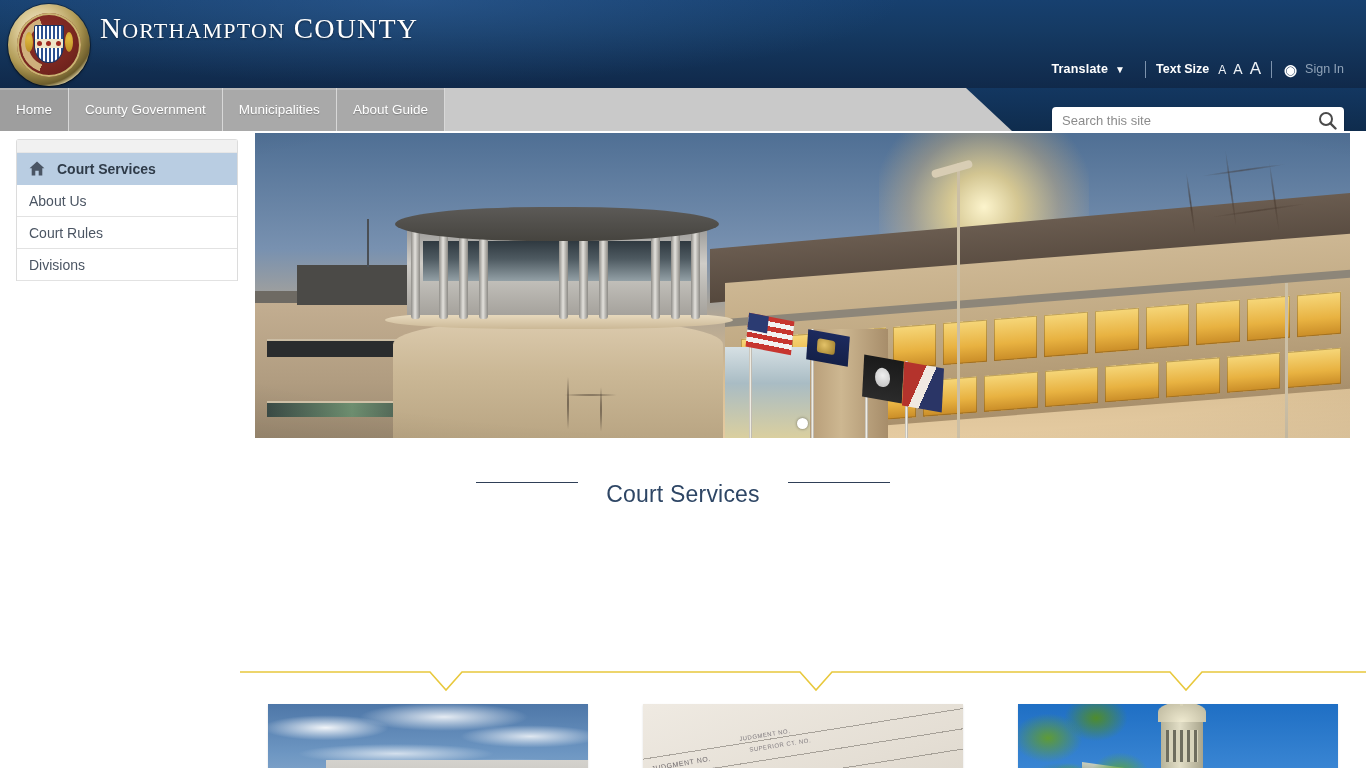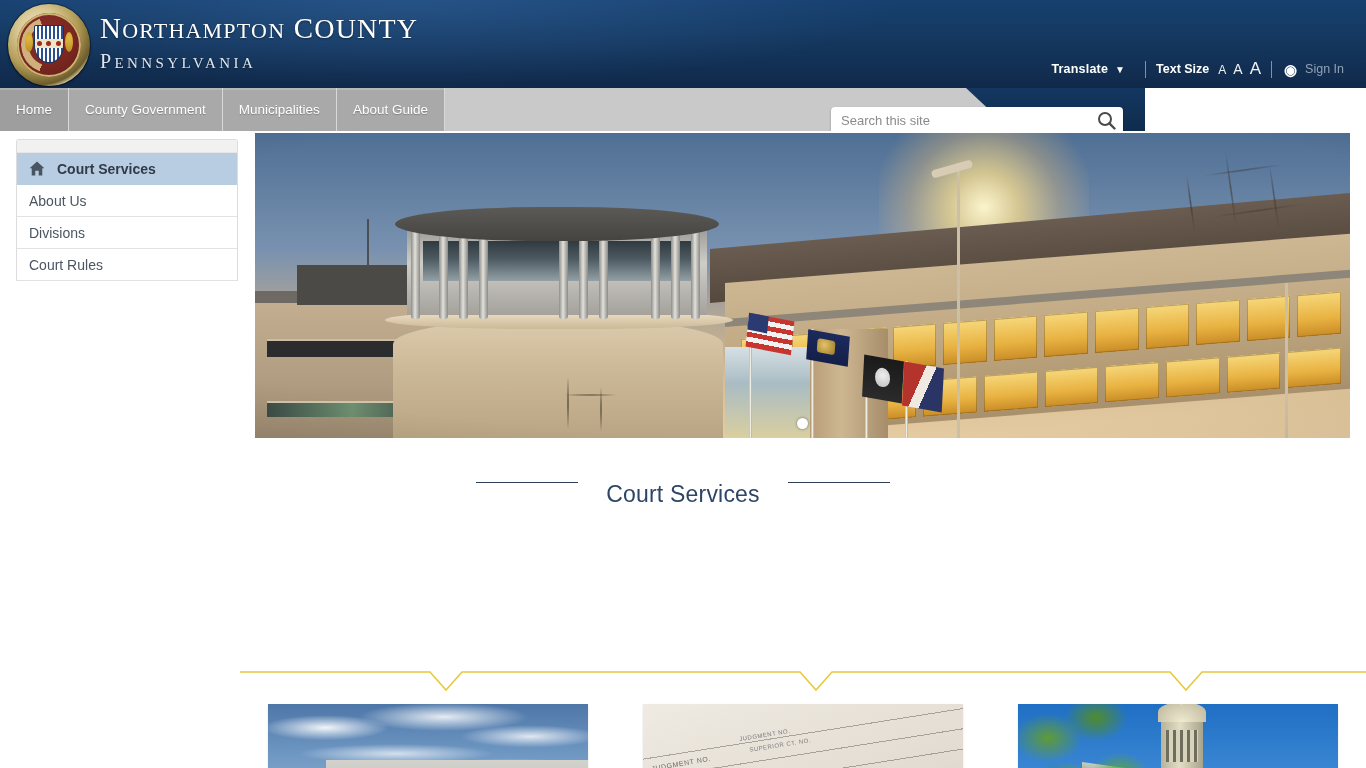--- a/index.html
+++ b/index.html
@@ -96,21 +96,21 @@
   .util-bar .textsize { margin-right: 9px; }
   .asizes { display: flex; align-items: baseline; gap: 7px; font-weight: normal; color: #eef2f7; }
   .asizes .a1 { font-size: 12px; }
   .asizes .a2 { font-size: 14px; }
   .asizes .a3 { font-size: 17px; }
   .eye-icon { margin: 0 8px 0 2px; font-size: 15px; line-height: 1; }
   .signin { color: #8fa2b7; font-weight: normal; font-size: 12.5px; }
 
   
   .navrow {
-    position: relative; width: 1145px; height: 43px;
+    position: relative; width: 1366px; height: 43px;
     background: linear-gradient(180deg, #133761 0%, #0f2c4d 100%);
     overflow: hidden;
   }
   .navbg {
     position: absolute; left: 0; top: 0; height: 43px; width: 1012px;
     background: #c9c9c9;
     clip-path: polygon(0 0, 966px 0, 1012px 43px, 0 43px);
   }
   .navtabs { position: absolute; left: 0; top: 0; height: 43px; display: flex; align-items: stretch; }
   .tab {
@@ -444,21 +444,20 @@
           <i></i>
           <i></i>
           <i></i>
         </div>
       </div>
     </div>
   </div>
 
   <div class="site-title">
     <div class="title-line1"><span style="font-size:29px">N</span><span style="font-size:22px">ORTHAMPTON</span><span style="font-size:29px"> </span><span style="font-size:29px">C</span><span style="font-size:28px">OUNTY</span></div>
-    <div class="title-line2"><span style="font-size:20px">P</span><span style="font-size:15px">ENNSYLVANIA</span></div>
   </div>
 
   <div class="util-bar">
     <span class="translate">Translate</span>
     <span class="caret">▼</span>
     <span class="util-sep"></span>
     <span class="textsize">Text Size</span>
     <span class="asizes">
       <span class="a1">A</span>
       <span class="a2">A</span>
@@ -511,25 +510,25 @@
         </svg>
       </span>
       <span>Court Services</span>
     </div>
 
     <div class="side-item">
       <span>About Us</span>
     </div>
 
     <div class="side-item">
+      <span>Court Rules</span>
+    </div>
+
+    <div class="side-item">
       <span>Divisions</span>
-    </div>
-
-    <div class="side-item">
-      <span>Court Rules</span>
     </div>
   </div>
 
   <div class="hero">
     <div class="hero-sky"></div>
     <div class="hero-sun"></div>
     <div class="hero-glow2"></div>
 
     <div class="hb-left">
       <div class="hb-left-win"></div>

